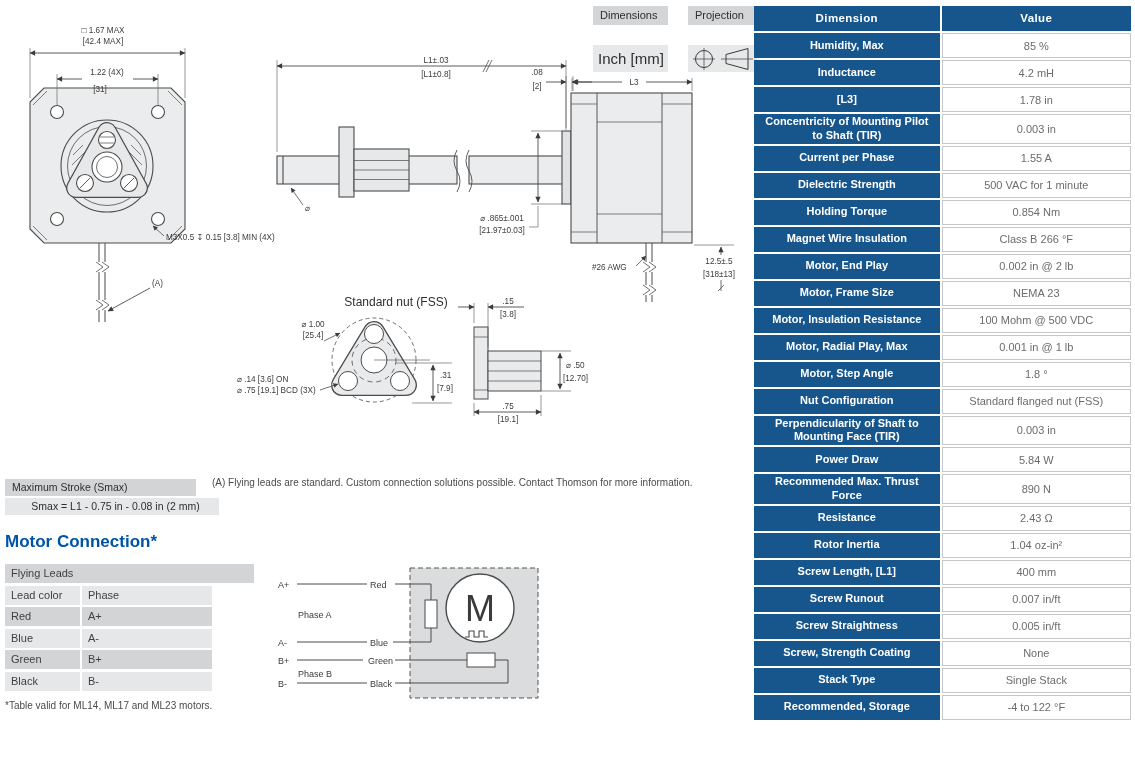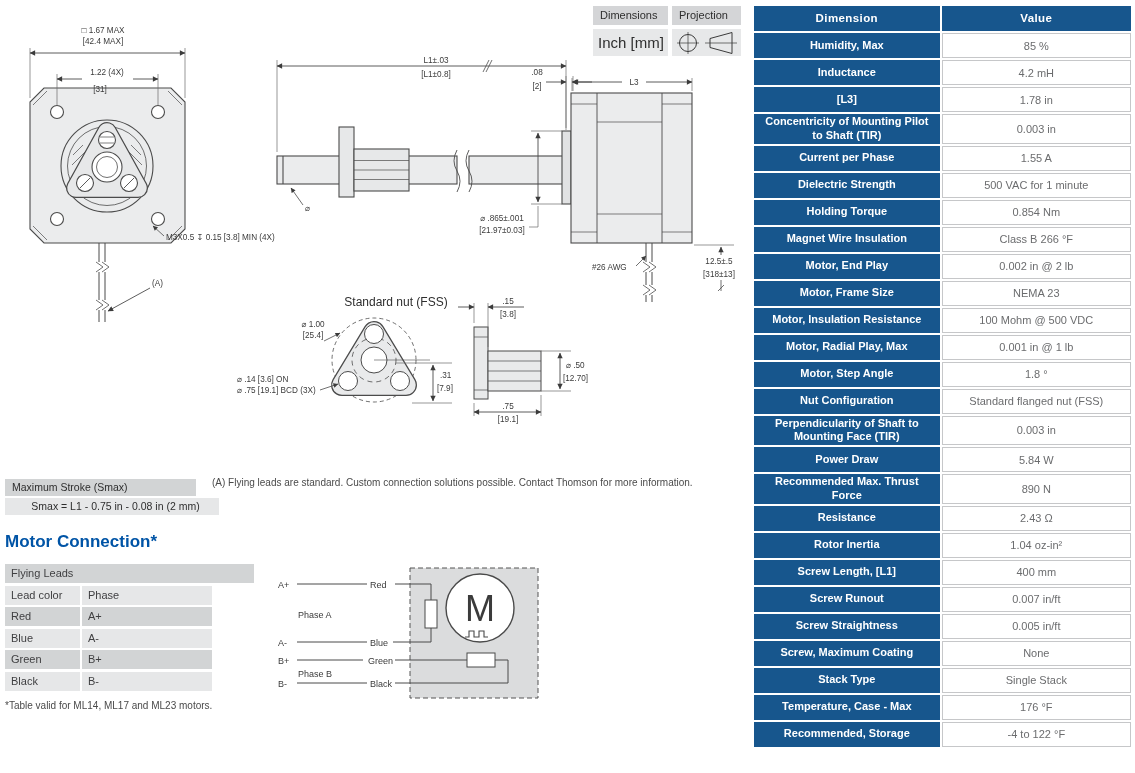--- a/index.html
+++ b/index.html
@@ -4,21 +4,21 @@
 <style>
   html,body{margin:0;padding:0;background:#fff;}
   #page{position:relative;width:1135px;height:773px;background:#fff;overflow:hidden;
         font-family:"Liberation Sans",sans-serif;color:#3b3b3b;}
   svg text{font-family:"Liberation Sans",sans-serif;fill:#3b3b3b;}
   .dtxt{font-size:8.2px;}
   .dtitle{font-size:12px;fill:#2e2e2e;}
 
   
   #legend{position:absolute;left:593px;top:6px;display:grid;
-          grid-template-columns:75px 69px;grid-auto-rows:auto;gap:4px;}
+          grid-template-columns:75px 69px;grid-auto-rows:auto;gap:20px;}
   #legend .hd{background:#d4d5d7;height:19px;line-height:19px;font-size:11px;
               padding-left:7px;color:#2e2e2e;}
   #legend .vl{background:#e7e8e9;height:27px;line-height:27px;}
   #legend .inch{font-size:15px;padding-left:5px;color:#2e2e2e;}
   #legend .proj{display:flex;align-items:center;justify-content:center;}
 
   
   #note-a{position:absolute;left:212px;top:477px;font-size:10px;color:#4a4a4a;}
 
   
@@ -382,30 +382,26 @@
           </tr>
           <tr>
             <th>Screw Runout</th>
             <td>0.007 in/ft</td>
           </tr>
           <tr>
             <th>Screw Straightness</th>
             <td>0.005 in/ft</td>
           </tr>
           <tr>
-            <th>Screw, Maximum Coating</th>
+            <th>Screw, Strength Coating</th>
             <td>None</td>
           </tr>
           <tr>
             <th>Stack Type</th>
             <td>Single Stack</td>
-          </tr>
-          <tr>
-            <th>Temperature, Case - Max</th>
-            <td>176 °F</td>
           </tr>
           <tr>
             <th>Recommended, Storage</th>
             <td>-4 to 122 °F</td>
           </tr>
         </tbody>
     </table>
   </div>
 
 </div>

